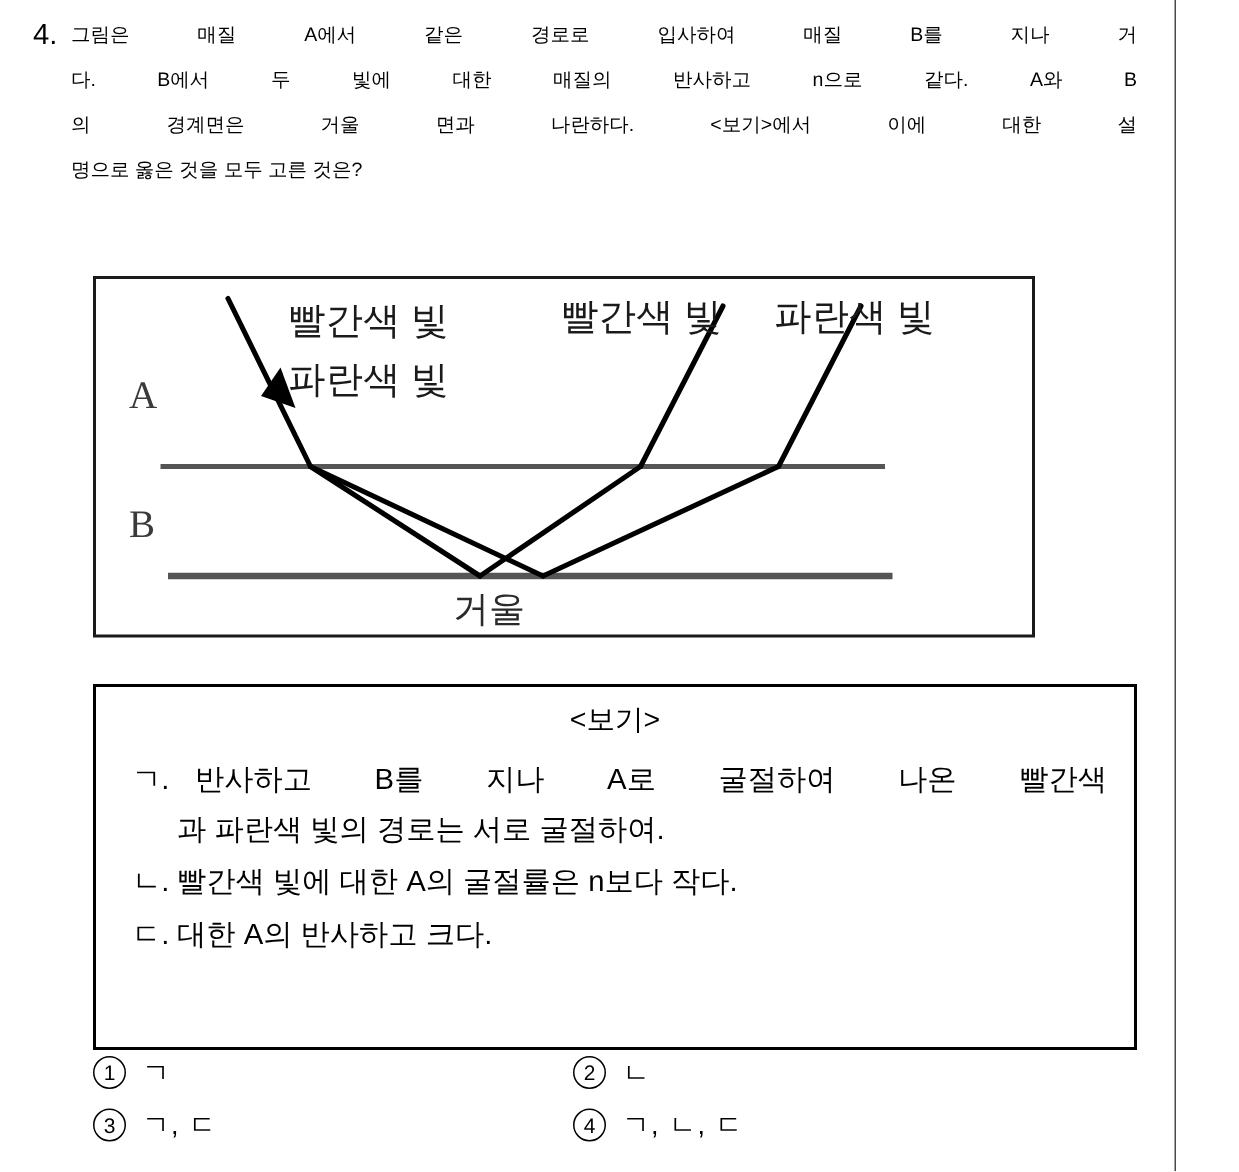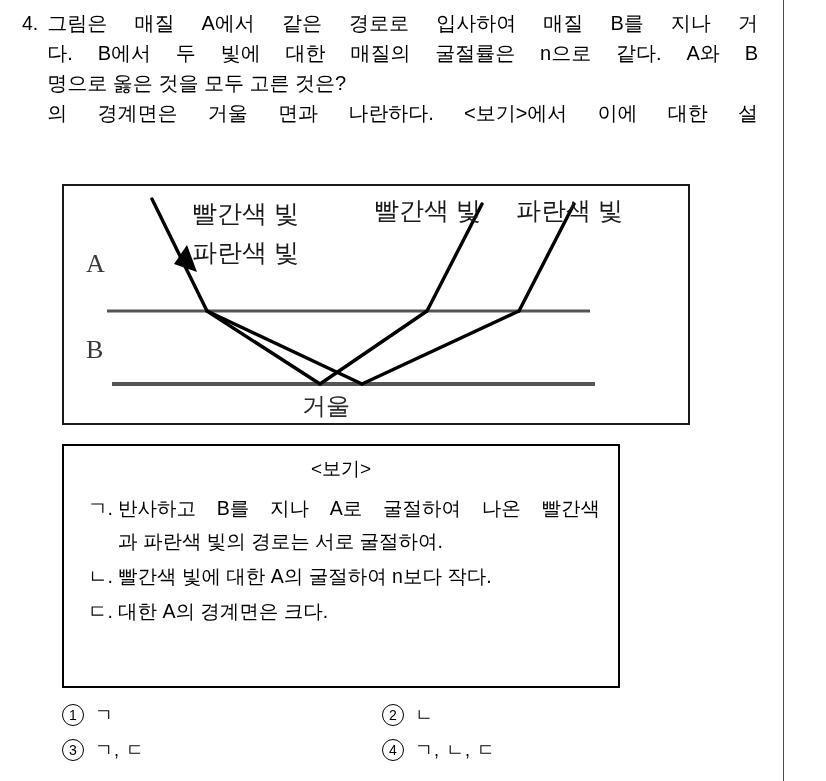--- a/index.html
+++ b/index.html
@@ -45,21 +45,21 @@
     flex: 0 0 auto;
     font-size: 19.5px;
     line-height: 30px;
     padding-right: 9px;
     white-space: pre;
   }
   .q-body {
     flex: 1 1 auto;
   }
   .q-line {
-    font-size: 20px;
+    font-size: 13px;
     line-height: 30px;
     white-space: pre;
     letter-spacing: 0px;
   }
   
   .q-line.just {
     text-align: justify;
     text-align-last: justify;
     white-space: normal;
   }
@@ -76,22 +76,22 @@
     box-sizing: border-box;
   }
   .figure-frame svg {
     display: block;
   }
 
   
   .bogi-box {
     position: absolute;
     left: 62px;
-    top: 444px;
-    width: 558px;
+    top: 456px;
+    width: 696px;
     height: 244px;
     border: 2px solid #000000;
     background: #ffffff;
     box-sizing: border-box;
   }
   .bogi-title {
     text-align: center;
     font-size: 19px;
     line-height: 22px;
     margin-top: 12px;
@@ -118,20 +118,21 @@
   }
   .bogi-text .bl {
     font-size: 19.5px;
     line-height: 33px;
     white-space: pre;
   }
   .bogi-text .bl.just {
     text-align: justify;
     text-align-last: justify;
     white-space: normal;
+    margin-left: 12px;
   }
 
   
   .choices {
     position: absolute;
     left: 62px;
     top: 704px;
     width: 640px;
   }
   .choice-row {
@@ -168,23 +169,23 @@
 
 <div id="page">
 
   <div class="column-rule"></div>
 
   <div class="question">
     <div class="q-row">
       <div class="q-number">4.</div>
       <div class="q-body">
         <div class="q-line just">그림은 매질 A에서 같은 경로로 입사하여 매질 B를 지나 거</div>
-        <div class="q-line just">다. B에서 두 빛에 대한 매질의 굴절률은 n으로 같다. A와 B</div>
+        <div class="q-line just">다. B에서 두 빛에 대한 매질의 반사하고 n으로 같다. A와 B</div>
+        <div class="q-line just">의 경계면은 거울 면과 나란하다. &lt;보기&gt;에서 이에 대한 설</div>
         <div class="q-line">명으로 옳은 것을 모두 고른 것은?</div>
-        <div class="q-line just">의 경계면은 거울 면과 나란하다. &lt;보기&gt;에서 이에 대한 설</div>
       </div>
     </div>
   </div>
 
   <div class="figure-frame">
     <svg width="624" height="237" viewBox="0 0 624 237">
 
       <line x1="43" y1="125" x2="526" y2="125" stroke="#555555" stroke-width="3.2"></line>
 
       <line x1="48" y1="198" x2="531" y2="198" stroke="#555555" stroke-width="4.2"></line>
@@ -230,28 +231,28 @@
         <div class="bogi-mark">ㄱ.</div>
         <div class="bogi-text">
           <div class="bl just">반사하고 B를 지나 A로 굴절하여 나온 빨간색</div>
           <div class="bl">과 파란색 빛의 경로는 서로 굴절하여.</div>
         </div>
       </div>
 
       <div class="bogi-item">
         <div class="bogi-mark">ㄴ.</div>
         <div class="bogi-text">
-          <div class="bl">빨간색 빛에 대한 A의 굴절하여 n보다 작다.</div>
+          <div class="bl">빨간색 빛에 대한 A의 굴절률은 n보다 작다.</div>
         </div>
       </div>
 
       <div class="bogi-item">
         <div class="bogi-mark">ㄷ.</div>
         <div class="bogi-text">
-          <div class="bl">대한 A의 경계면은 크다.</div>
+          <div class="bl">대한 A의 반사하고 크다.</div>
         </div>
       </div>
 
     </div>
   </div>
 
   <div class="choices">
     <div class="choice-row">
       <div class="choice">
         <span class="choice-num">1</span>

